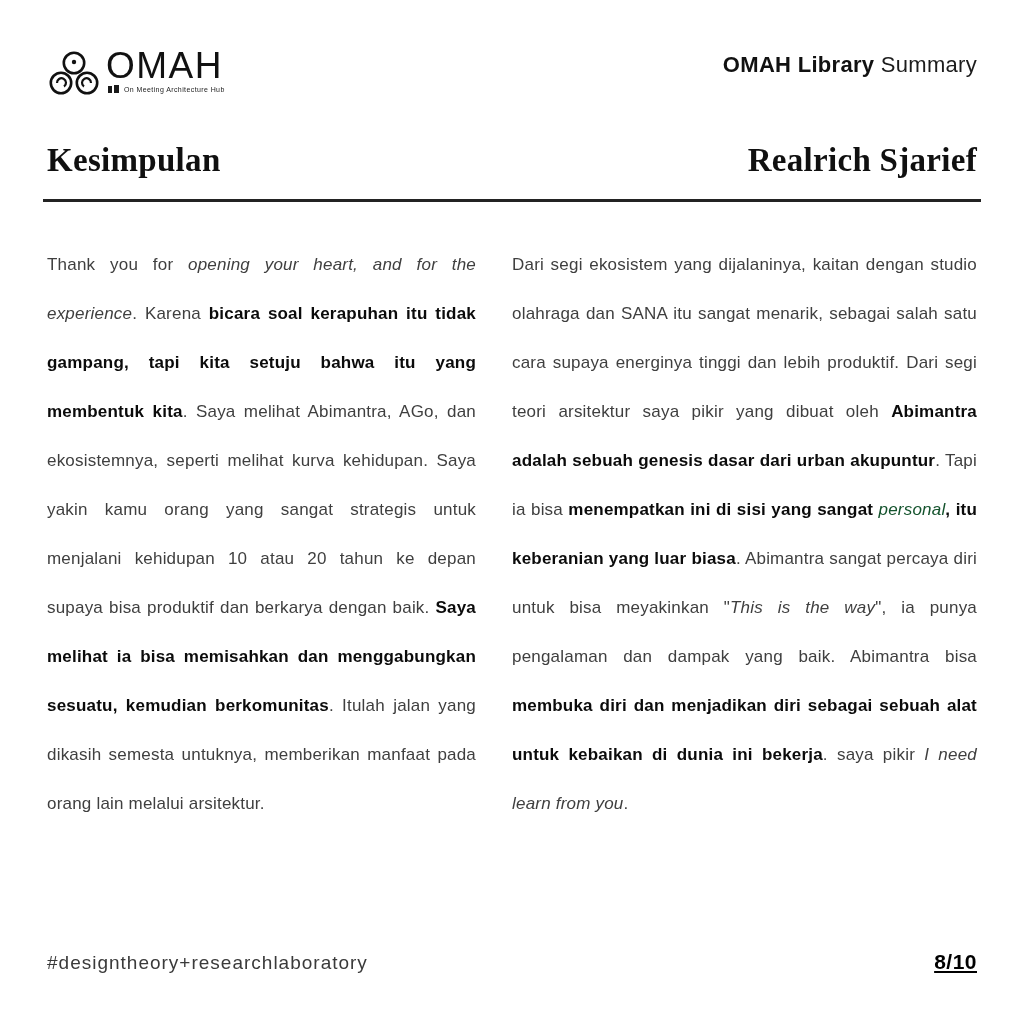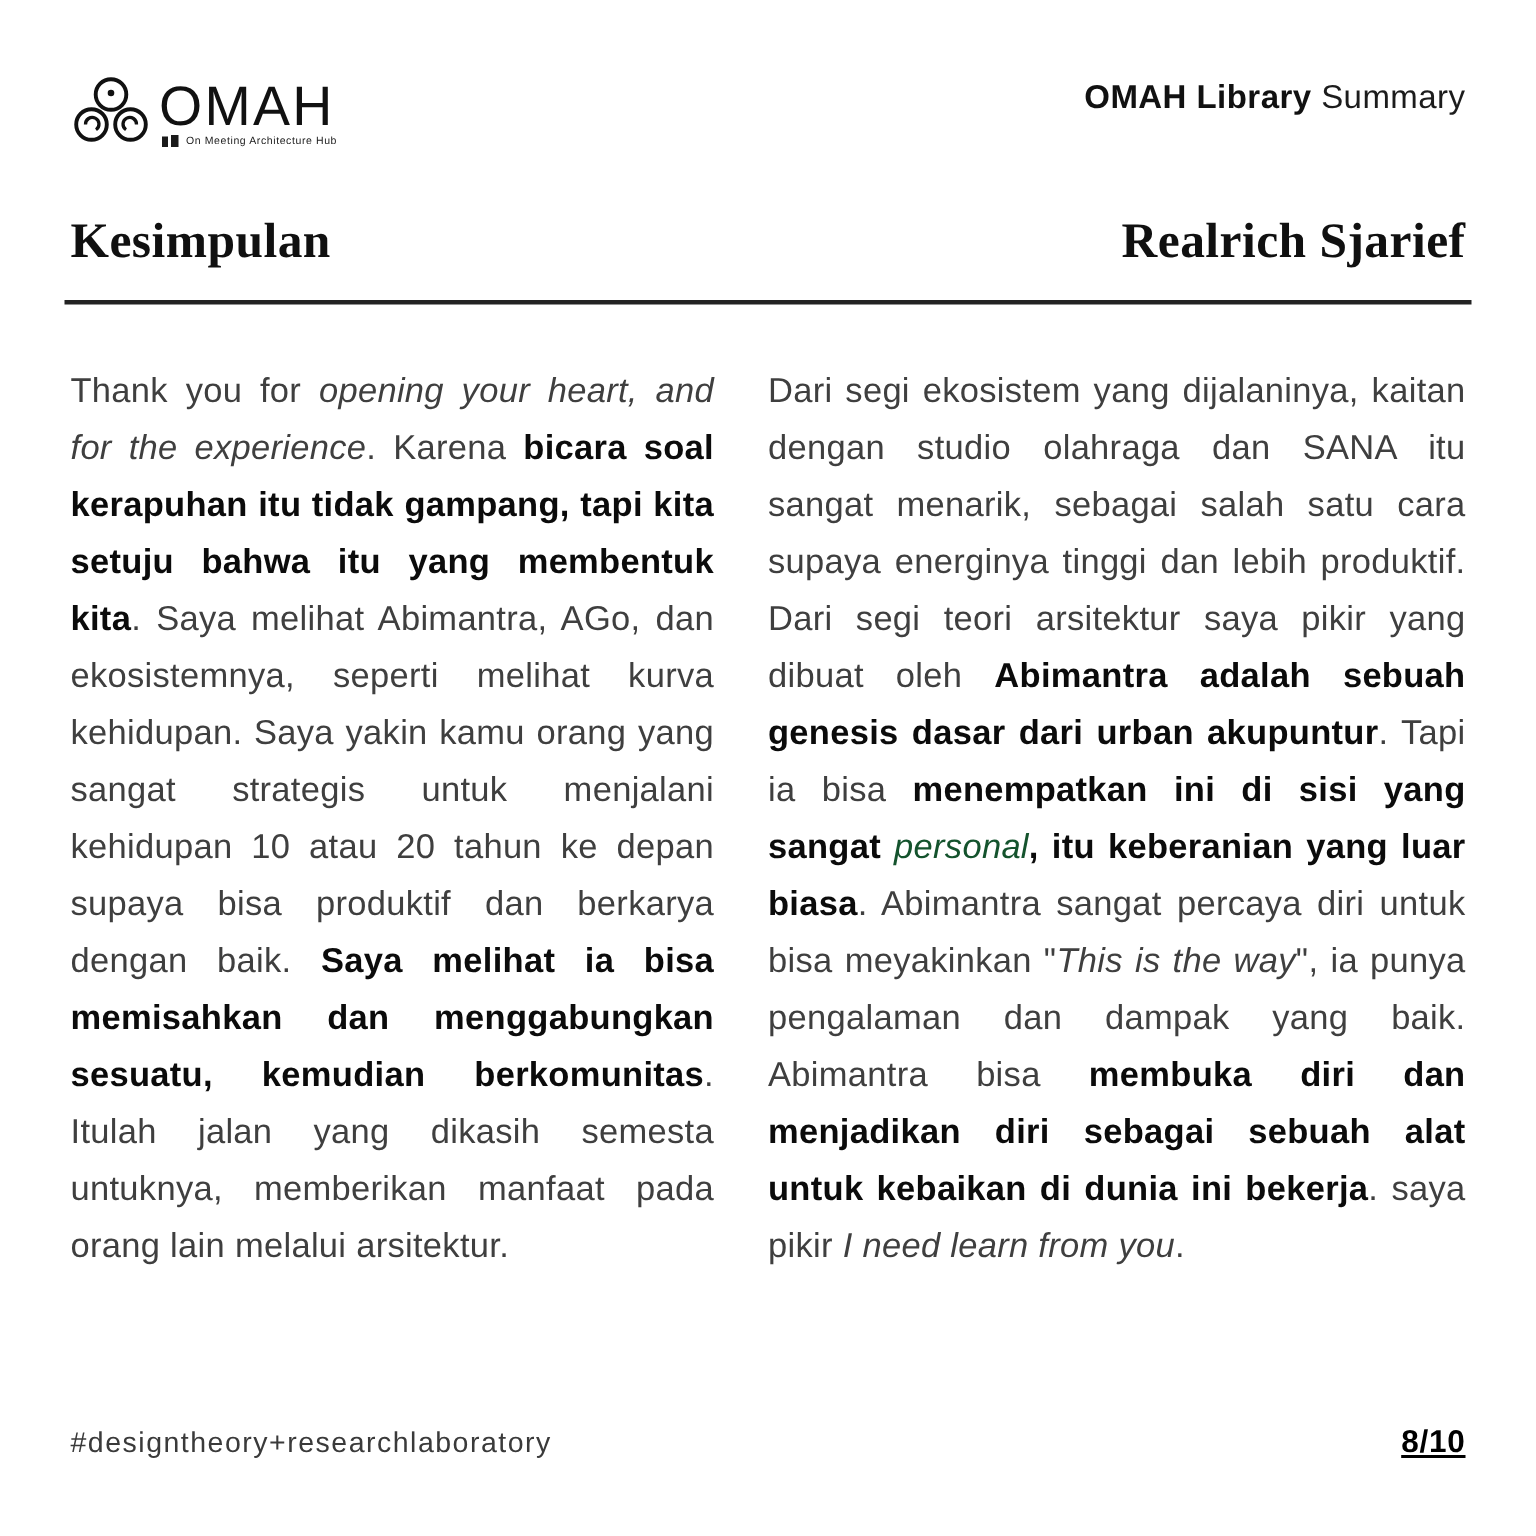--- a/index.html
+++ b/index.html
@@ -8,21 +8,21 @@
     width:1024px;height:1024px;
     background:#ffffff;
     box-sizing:border-box;
     padding:48px 47px 0 47px;
     font-family:"Liberation Sans", sans-serif;
     color:#3d3d3d;
     overflow:hidden;
   }
   
   .header{display:flex;justify-content:space-between;align-items:flex-start;}
-  .brand{display:flex;align-items:center;gap:5px;}
+  .brand{display:flex;align-items:flex-start;gap:5px;}
   .brand-icon{margin-top:2px;}
   .brand-block{display:flex;flex-direction:column;}
   .brand-word{
     font-size:37px;line-height:36px;letter-spacing:1.5px;
     color:#111;font-weight:400;
   }
   .brand-tagline{
     display:flex;align-items:center;gap:3px;
     margin-top:1px;margin-left:2px;
     font-size:7px;letter-spacing:0.4px;color:#222;white-space:nowrap;
@@ -33,21 +33,21 @@
   .titles-row{
     display:flex;justify-content:space-between;align-items:center;
     margin-top:40px;
     font-family:"Liberation Serif", serif;
     font-weight:700;font-size:33px;color:#101010;letter-spacing:0.3px;
   }
   .rule{height:3px;background:#232323;margin:20px -4px 0 -4px;}
   
   .columns{display:flex;gap:36px;margin-top:38px;}
   .col{
-    font-size:23px;line-height:38px;
+    font-size:17px;line-height:49px;
     text-align:justify;text-justify:inter-word;
     letter-spacing:0.2px;
     color:#3f3f3f;
   }
   .col-left{width:429px;}
   .col-right{width:465px;}
   .seg-r{}
   .seg-b{font-weight:700;color:#0b0b0b;}
   .seg-i{font-style:italic;}
   .seg-bi{font-weight:400;font-style:italic;color:#14532d;}

